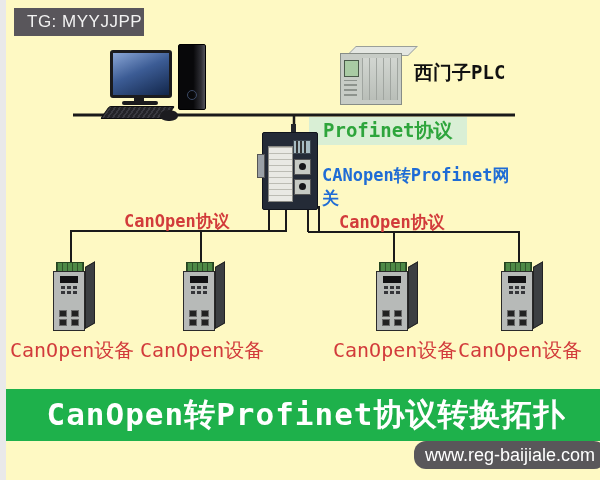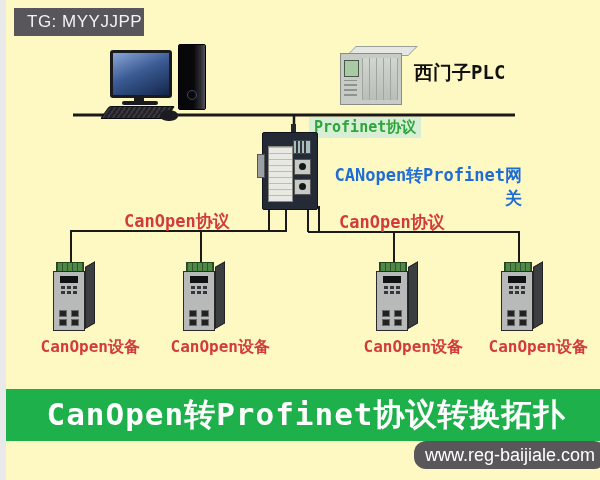--- a/index.html
+++ b/index.html
@@ -45,55 +45,55 @@
   .plc-btns{position:absolute;left:3px;top:26px;width:13px;height:16px;
     background-image:repeating-linear-gradient(0deg,#8d938d 0 2px,transparent 2px 5px);}
   .plc-slots{position:absolute;left:21px;top:4px;right:3px;bottom:4px;
     background-image:repeating-linear-gradient(90deg,#a0a5a0 0 1px,transparent 1px 7px),
                      linear-gradient(180deg,#d2d6d1,#b9beb8);}
   .plc-label{left:408px;top:60px;width:190px;height:30px;font-size:19px;font-weight:bold;
     color:var(--plc-text);z-index:2;}
 
   
   .profinet-label{left:303px;top:117px;background:var(--green-label-bg);color:var(--green-label);
-    font-size:15px;font-weight:bold;padding:1px 5px;z-index:2;}
+    font-size:19px;font-weight:bold;padding:1px 14px;z-index:2;}
   .canopen-proto{color:var(--red-label);font-size:17px;font-weight:bold;z-index:2;}
   .canopen-proto.left{left:118px;top:210px;}
   .canopen-proto.right{left:333px;top:211px;}
 
   
   .gateway{left:254px;top:124px;width:62px;height:88px;z-index:2;}
   .gw-antenna{position:absolute;left:31px;top:0;width:5px;height:9px;background:#23262c;}
   .gw-body{position:absolute;top:8px;left:2px;width:54px;height:76px;background:#242b37;
     border:1px solid #10141c;border-radius:2px;}
   .gw-panel{position:absolute;left:5px;top:13px;width:23px;height:54px;background:#e9e9e4;border:1px solid #8a8a84;
     background-image:repeating-linear-gradient(0deg,transparent 0 5px,#bcbcb4 5px 6px);}
   .gw-display{position:absolute;right:6px;top:7px;width:16px;height:12px;background:#a8bcc2;border:1px solid #3d4750;
     background-image:repeating-linear-gradient(90deg,#333 0 2px,transparent 2px 4px);background-size:12px 3px;
     background-repeat:repeat-y;background-position:2px 2px;}
   .gw-port{position:absolute;right:6px;width:15px;height:14px;background:#c6cac4;border:1px solid #555;}
   .gw-port::after{content:"";display:block;width:7px;height:7px;margin:3px auto;background:#17171a;border-radius:50%;}
   .gw-port1{top:26px;} .gw-port2{top:46px;}
   .gw-clip{position:absolute;left:-3px;top:30px;width:6px;height:22px;background:#9aa0a6;border:1px solid #555;}
-  .gw-label{left:316px;top:164px;width:200px;font-size:17px;font-weight:bold;color:var(--blue-label);z-index:2;text-align:right;}
+  .gw-label{left:316px;top:164px;width:200px;font-size:17px;font-weight:bold;color:var(--blue-label);z-index:2;}
 
   
   .device{position:absolute;top:262px;width:42px;height:72px;z-index:2;}
   .dev-terminal{position:absolute;top:0;left:3px;width:26px;height:9px;background:#4e8a46;border:1px solid #24441f;
     background-image:repeating-linear-gradient(90deg,rgba(0,0,0,.4) 0 1px,transparent 1px 5px);}
   .dev-body{position:absolute;top:9px;left:0;width:30px;height:58px;background:#b7bab8;border:1px solid #2a2a2a;}
   .dev-side{position:absolute;top:5px;left:32px;width:8px;height:60px;background:#3c3f42;border:1px solid #222;
     transform:skewY(-30deg);transform-origin:top left;}
   .dev-screen{margin:4px auto 3px;width:18px;height:7px;background:#121214;}
   .dev-dots{display:grid;grid-template-columns:repeat(3,4px);gap:2px;justify-content:center;}
   .dev-dots i{width:4px;height:3px;background:#35363a;}
   .dev-ports{position:absolute;bottom:4px;left:5px;display:grid;grid-template-columns:repeat(2,8px);gap:2px 4px;}
   .dev-ports i{width:8px;height:7px;background:#222;border:1px solid #6a6a6a;box-sizing:border-box;}
-  .dev-label{position:absolute;top:337px;width:130px;text-align:right;color:var(--red-label);
-    font-size:16px;font-weight:bold;z-index:2;}
+  .dev-label{position:absolute;top:337px;width:130px;text-align:left;color:var(--red-label);
+    font-size:20px;font-weight:normal;z-index:2;}
 
   
   .title-banner{left:0;top:389px;width:600px;height:52px;background:var(--banner-bg);z-index:3;
     display:flex;align-items:center;justify-content:center;}
   .title-banner span{color:var(--banner-text);font-size:31px;font-weight:bold;letter-spacing:1px;}
   .footer-bar{left:408px;top:441px;width:192px;height:28px;background:var(--footer-bg);z-index:4;
     display:flex;align-items:center;justify-content:center;border-radius:12px;}
   .footer-bar span{color:var(--footer-text);font-family:"Liberation Sans",sans-serif;font-size:18px;}
 </style>
 </head>

